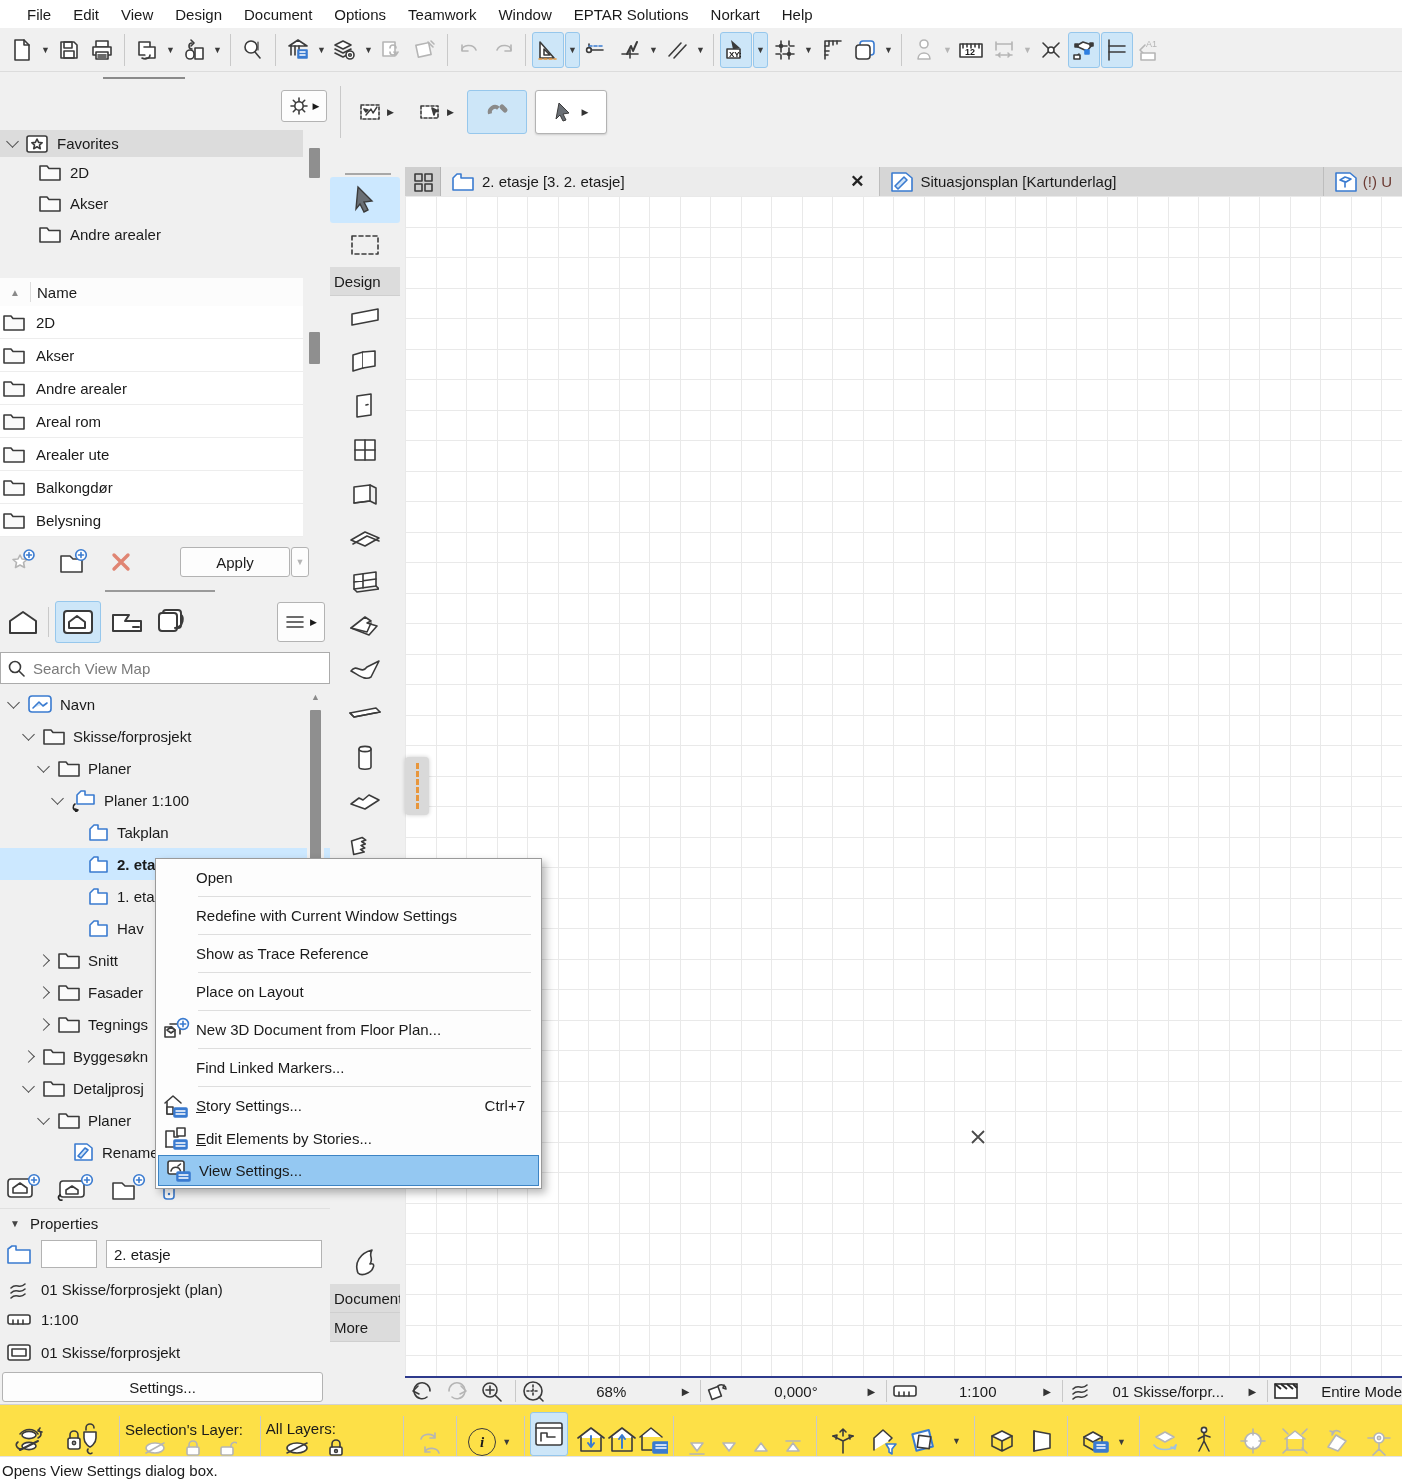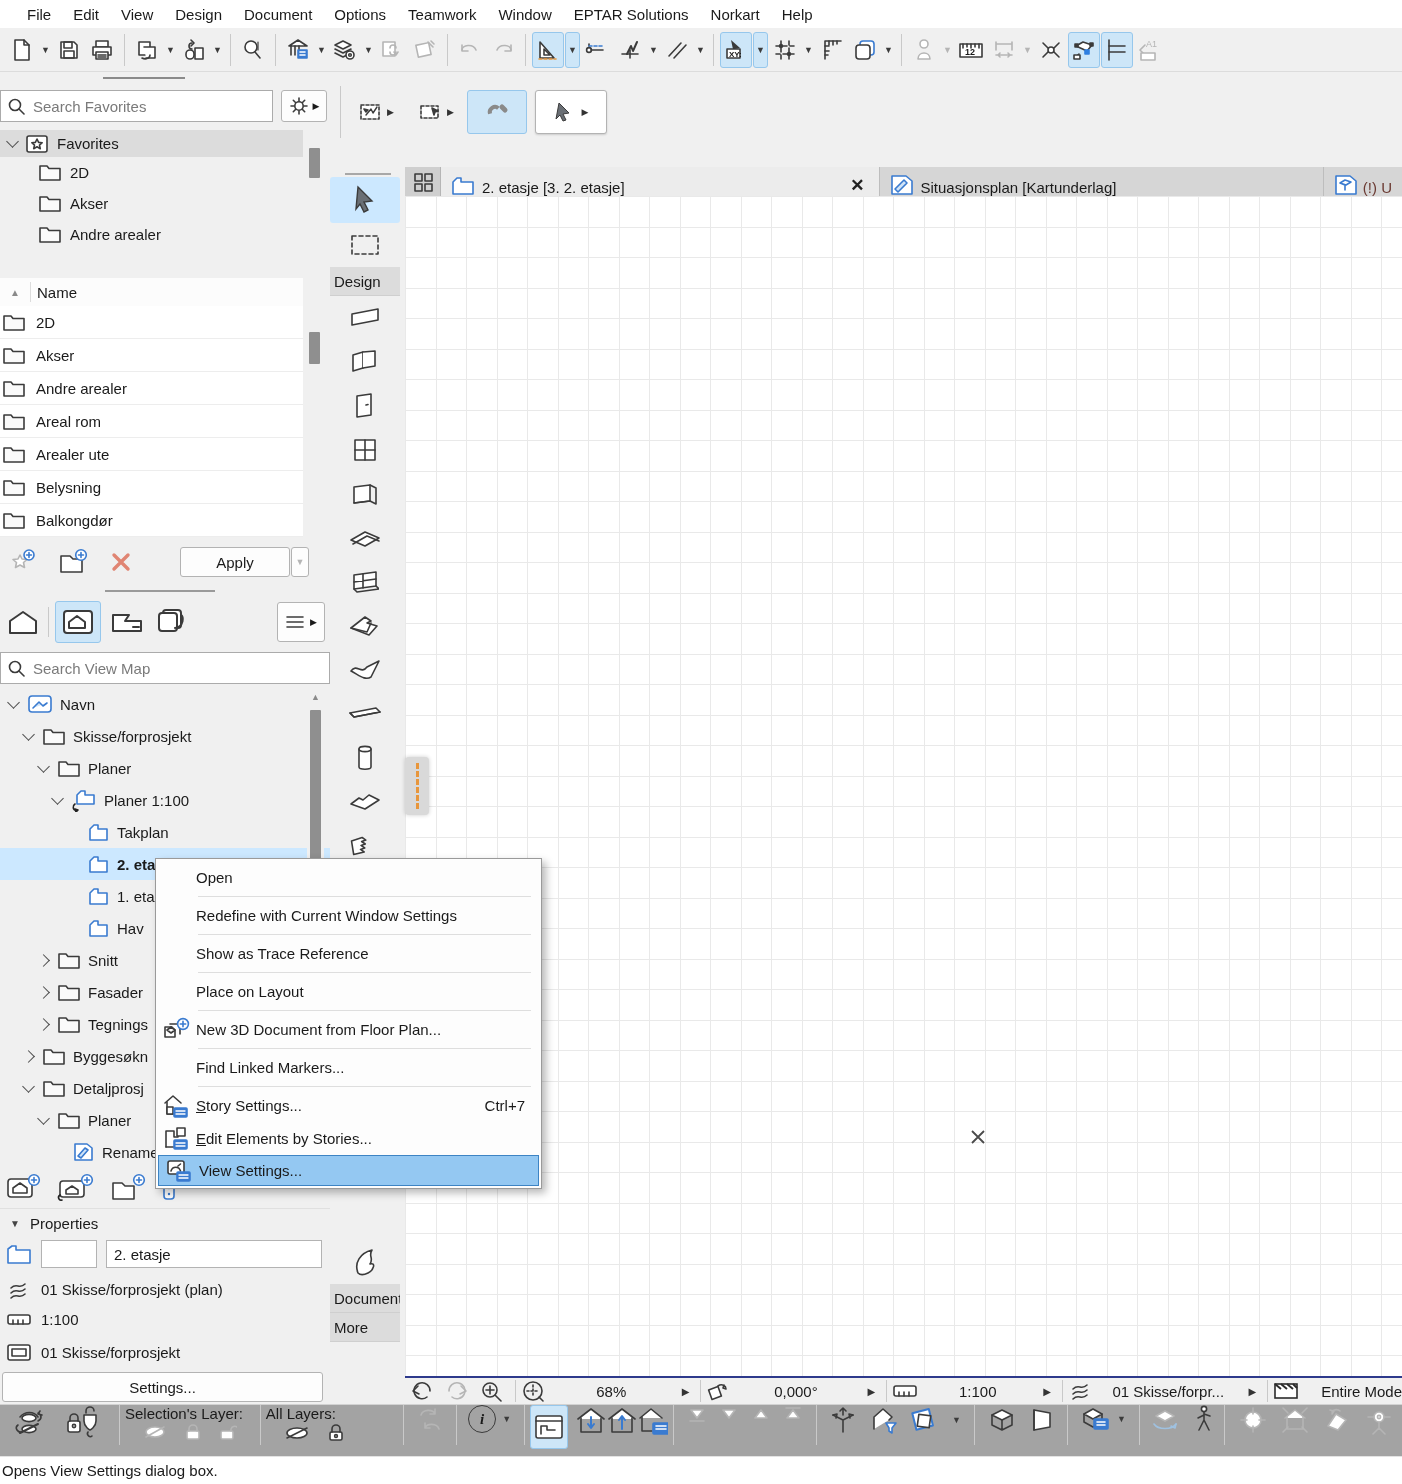--- a/index.html
+++ b/index.html
@@ -53,28 +53,28 @@
   
   .toolbox{left:330px;top:167px;width:75px;height:1237px;background:#f0f0f0;}
   .toolslot{width:70px;height:44px;display:flex;align-items:center;justify-content:center;}
   .toolsel{background:#cce8ff;border-radius:3px;}
   .toollabel{width:70px;height:29px;background:#dcdcdc;display:flex;align-items:center;padding-left:4px;box-sizing:border-box;white-space:nowrap;overflow:hidden;font-size:15px;border-bottom:1px solid #cfcfcf;}
   
   .tabbar{left:405px;top:167px;width:997px;height:29px;background:#d6d6d6;display:flex;align-items:stretch;}
   .canvas{left:405px;top:196px;width:997px;height:1180px;background:#fff;
     background-image:repeating-linear-gradient(to right,#e9e9e9 0 1px,transparent 1px 30.5px),
                      repeating-linear-gradient(to bottom,#e9e9e9 0 1px,transparent 1px 30.5px);}
-  .tab{display:flex;align-items:flex-end;gap:7px;padding:0 10px;box-sizing:border-box;border-right:1px solid #bdbdbd;}
+  .tab{display:flex;align-items:center;gap:7px;padding:0 10px;box-sizing:border-box;border-right:1px solid #bdbdbd;}
   
   .zoombar{left:405px;top:1376px;width:997px;height:28px;background:#f0f0f0;border-top:2px solid #2e3a8c;display:flex;align-items:center;box-sizing:border-box;}
   .zgroup{display:flex;align-items:center;height:100%;}
   .zval{text-align:center;}
   .ztri{font-size:10px;color:#333;padding:0 6px;}
   
-  .bottombar{left:0;top:1404px;width:1402px;height:52px;background:#a3a3a3;border-top:1px solid #d2d2d2;display:flex;align-items:flex-start;box-sizing:border-box;}
+  .bottombar{left:0;top:1404px;width:1402px;height:52px;background:#fde047;border-top:1px solid #d2d2d2;display:flex;align-items:flex-end;box-sizing:border-box;}
   .lblstack{display:flex;flex-direction:column;align-items:flex-start;justify-content:center;gap:2px;}
   .minirow{display:flex;gap:18px;align-items:center;width:100%;justify-content:center;}
   .statusline{left:0;top:1456px;width:1402px;height:28px;background:#fff;display:flex;align-items:center;padding-left:2px;box-sizing:border-box;border-top:1px solid #e3e3e3;}
   
   .ctxmenu{left:155px;top:858px;width:385px;background:#fdfdfd;border:1px solid #9a9a9a;box-shadow:4px 4px 8px rgba(0,0,0,.28);z-index:50;padding:2px 0;}
   .ctxitem{display:flex;align-items:center;height:33px;}
   .ctxgut{width:40px;display:flex;align-items:center;justify-content:center;flex:none;}
   .ctxlabel{flex:1;white-space:nowrap;}
   .ctxshort{padding-right:16px;color:#1a1a1a;}
   .ctxsep{height:1px;background:#dedede;margin:2px 10px 2px 42px;}
@@ -336,27 +336,20 @@
           <path d="M5 2l10 10-6 1 3 6-3 1-3-6-4 4z" fill="#6a6f75" stroke="#3b3b3b"></path>
         </svg>
         <span class="fly" style="margin-left:8px;">▶</span>
     </div>
   </div>
 
   <div class="abs" style="left:103px;top:77px;width:82px;height:2px;background:#8a8a8a;"></div>
 
   <div class="sidebar abs">
 
-    <div class="searchbox" style="top:0;width:273px;">
-      <svg class="icsvg" width="18" height="18">
-          <circle cx="8" cy="8" r="5.5"></circle>
-          <path d="M12 12l5 5"></path>
-        </svg>
-      <input placeholder="Search Favorites" style="">
-    </div>
     <div class="btn" style="position:absolute;left:281px;top:0;width:46px;height:32px;gap:4px;">
       <svg class="icsvg" width="20" height="20">
           <circle cx="10" cy="10" r="4.2"></circle>
           <path d="M10 2v3M10 15v3M2 10h3M15 10h3M4.3 4.3l2.2 2.2M13.5 13.5l2.2 2.2M15.7 4.3l-2.2 2.2M6.5 13.5l-2.2 2.2"></path>
         </svg>
       <span style="font-size:9px;">▶</span>
     </div>
 
     <div class="favroot">
       <span class="chv d"></span>
@@ -435,29 +428,29 @@
             </svg>
           </span>
           <span>Arealer ute</span>
         </div>
         <div class="namerow">
           <span style="margin-left:2px;">
             <svg class="icsvg" width="24" height="19" viewBox="0 0 24 19">
               <path d="M2 17V3h7l2 2.5h11V17z" fill="#fafafa"></path>
             </svg>
           </span>
-          <span>Belysning</span>
+          <span>Balkongdør</span>
         </div>
         <div class="namerow">
           <span style="margin-left:2px;">
             <svg class="icsvg" width="24" height="19" viewBox="0 0 24 19">
               <path d="M2 17V3h7l2 2.5h11V17z" fill="#fafafa"></path>
             </svg>
           </span>
-          <span>Balkongdør</span>
+          <span>Belysning</span>
         </div>
       </div>
     <div class="scrolltrack" style="left:306px;top:216px;height:226px;">
         <div class="scrollthumb" style="top:26px;height:32px;"></div>
       </div>
 
     <div class="applyrow">
       <svg class="icsvg dis" width="30" height="26">
           <path d="M10 6l2 4 5 .5-3.5 3 1 5L10 16l-4.5 2.5 1-5L3 10.5 8 10z" fill="#fff"></path>
           <circle cx="19" cy="6" r="5" class="blue" fill="#fff"></circle>

